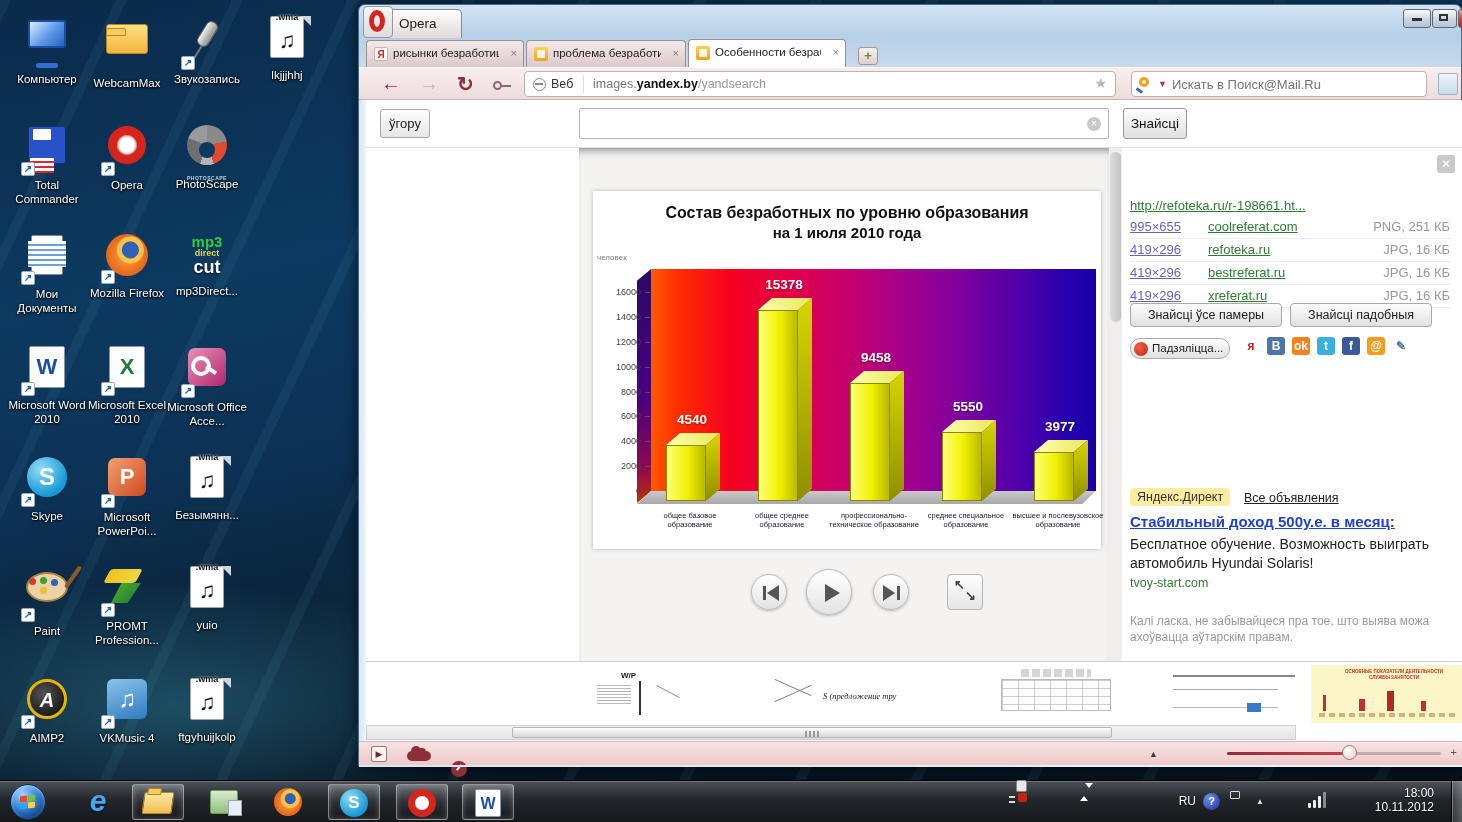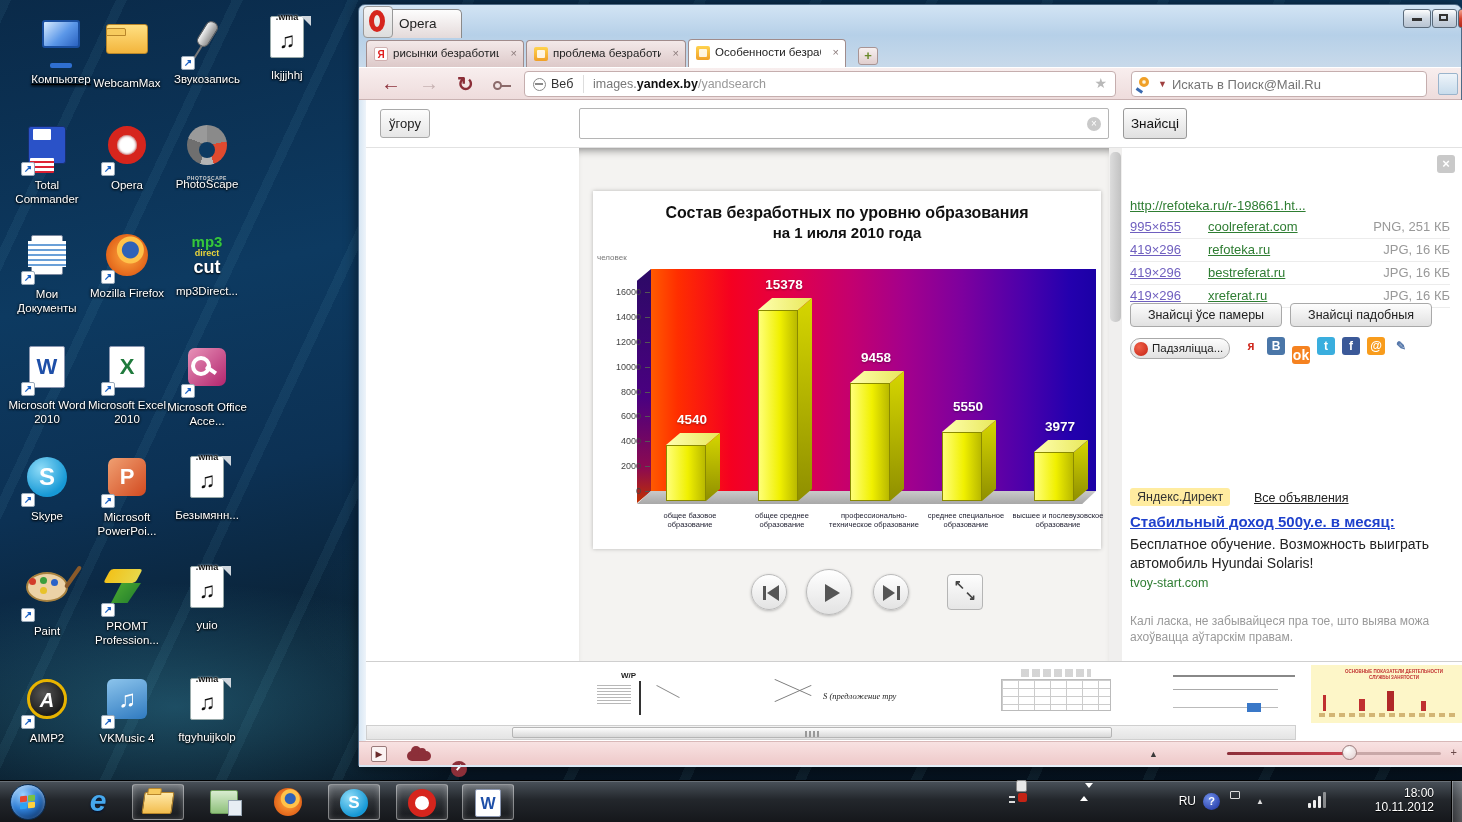--- a/index.html
+++ b/index.html
@@ -166,21 +166,21 @@
   .prow{position:absolute;left:8px;width:320px;height:23px;border-bottom:1px solid #ececec;font-size:13px;}
   .prow .sz{position:absolute;left:0;top:3px;color:#6f5fbf;text-decoration:underline;}
   .prow .dom{position:absolute;left:78px;top:3px;color:#2e7d32;text-decoration:underline;}
   .prow .meta{position:absolute;right:0;top:3px;color:#999;}
   .pbtn{position:absolute;height:24px;background:linear-gradient(#fdfdfd,#e1e1e1);border:1px solid #a9a9a9;border-radius:4px;font-size:12.5px;color:#222;text-align:center;line-height:22px;}
   .sharebtn{position:absolute;left:8px;top:190px;width:100px;height:21px;background:linear-gradient(#fdfdfd,#e1e1e1);border:1px solid #a9a9a9;border-radius:10px;font-size:11.5px;color:#222;}
   .sharebtn .spk{position:absolute;left:3px;top:2.5px;width:14px;height:14px;border-radius:50%;background:radial-gradient(circle at 35% 35%,#f06048,#c42315);}
   .sharebtn .stx{position:absolute;left:21px;top:3px;}
   .shic{position:absolute;top:189px;width:18px;height:18px;border-radius:3px;text-align:center;font-weight:bold;font-size:12px;line-height:18px;color:#fff;}
   .direct-badge{position:absolute;left:8px;top:340px;background:#ffeca0;border-radius:3px;padding:2px 7px;font-size:12.5px;color:#333;}
-  .allads{position:absolute;left:122px;top:343px;font-size:12.5px;color:#222;text-decoration:underline;margin-left:10px;}
+  .allads{position:absolute;left:122px;top:343px;font-size:12.5px;color:#222;text-decoration:underline;}
   .adtitle{position:absolute;left:8px;top:365px;font-size:15px;font-weight:bold;color:#1f41cc;text-decoration:underline;}
   .adtext{position:absolute;left:8px;top:387px;width:315px;font-size:14px;color:#222;line-height:1.35;}
   .adurl{position:absolute;left:8px;top:428px;font-size:12.5px;color:#2e7d32;}
   .pdisc{position:absolute;left:8px;top:465px;width:318px;font-size:12px;color:#9a9a9a;line-height:1.35;}
   
   .strip{position:absolute;left:0;top:561px;width:1097px;height:64px;background:#fff;border-top:1px solid #cfcfcf;}
   .thumb{position:absolute;top:3px;height:58px;background:#fff;}
   .hscroll{position:absolute;left:0;top:625px;width:930px;height:15px;background:linear-gradient(#f2f2f2,#e4e4e4);border:1px solid #cfcfcf;}
   .hthumb{position:absolute;left:145px;top:1px;width:600px;height:11px;background:linear-gradient(#fdfdfd,#d8d8d8);border:1px solid #b5b5b5;border-radius:2px;}
   .hgrip{position:absolute;left:50%;top:3px;width:14px;height:6px;margin-left:-7px;background:repeating-linear-gradient(90deg,#999 0 2px,transparent 2px 4px);}
@@ -196,21 +196,21 @@
   .zslider .fill{position:absolute;left:0;top:6px;width:122px;height:3px;background:linear-gradient(90deg,#8c2f39,#c8404e);border-radius:2px;}
   .zslider .knob{position:absolute;left:115px;top:-1px;width:15px;height:15px;border-radius:50%;background:radial-gradient(circle at 35% 30%,#fff,#e0cccc);border:1px solid #9a7a7a;}
   .zslider .plus{position:absolute;right:-16px;top:0px;font-size:11px;color:#6a4a4a;}
 </style>
 </head>
 <body>
 
 <div class="screen">
 
   <div id="desktop-icons" class="abs" style="left:0;top:0;width:340px;height:780px;">
-      <div class="dcell" style="left: 20px; top: 14px; text-decoration: underline;">
+      <div class="dcell" style="left: 6px; top: 14px;">
         <div class="dicon">
           <div class="i-computer"></div>
         </div>
         <div class="dlabel">Компьютер</div>
       </div>
       <div class="dcell" style="left: 86px; top: 14px;">
         <div class="dicon">
           <div class="i-folder"></div>
         </div>
         <div class="dlabel">WebcamMax</div>
@@ -550,21 +550,21 @@
           </div>
         <div class="pbtn" style="left:8px;top:155px;width:152px;">Знайсці ўсе памеры</div>
         <div class="pbtn" style="left:168px;top:155px;width:142px;">Знайсці падобныя</div>
         <div class="sharebtn">
           <span class="spk"></span>
           <span class="stx">Падзяліцца...</span>
         </div>
         <div id="share-icons">
             <div class="shic" style="left: 120px; background: transparent; color: rgb(208, 43, 32); font-size: 12px;">я</div>
             <div class="shic" style="left: 145px; background: rgb(74, 118, 168); color: rgb(255, 255, 255); font-size: 12px;">В</div>
-            <div class="shic" style="left: 170px; background: rgb(245, 130, 32); color: rgb(255, 255, 255); font-size: 14px; margin-top: 9px;">ok</div>
+            <div class="shic" style="left: 170px; background: rgb(245, 130, 32); color: rgb(255, 255, 255); font-size: 12px;">ok</div>
             <div class="shic" style="left: 195px; background: rgb(58, 174, 222); color: rgb(255, 255, 255); font-size: 12px;">t</div>
             <div class="shic" style="left: 220px; background: rgb(59, 89, 152); color: rgb(255, 255, 255); font-size: 12px;">f</div>
             <div class="shic" style="left: 245px; background: rgb(248, 156, 28); color: rgb(255, 255, 255); font-size: 12px;">@</div>
             <div class="shic" style="left: 270px; background: transparent; color: rgb(85, 119, 170); font-size: 12px;">✎</div>
           </div>
         <div class="direct-badge">Яндекс.Директ</div>
         <div class="allads">Все объявления</div>
         <div class="adtitle">Стабильный доход 500у.е. в месяц:</div>
         <div class="adtext">Бесплатное обучение. Возможность выиграть автомобиль Hyundai Solaris!</div>
         <div class="adurl">tvoy-start.com</div>

